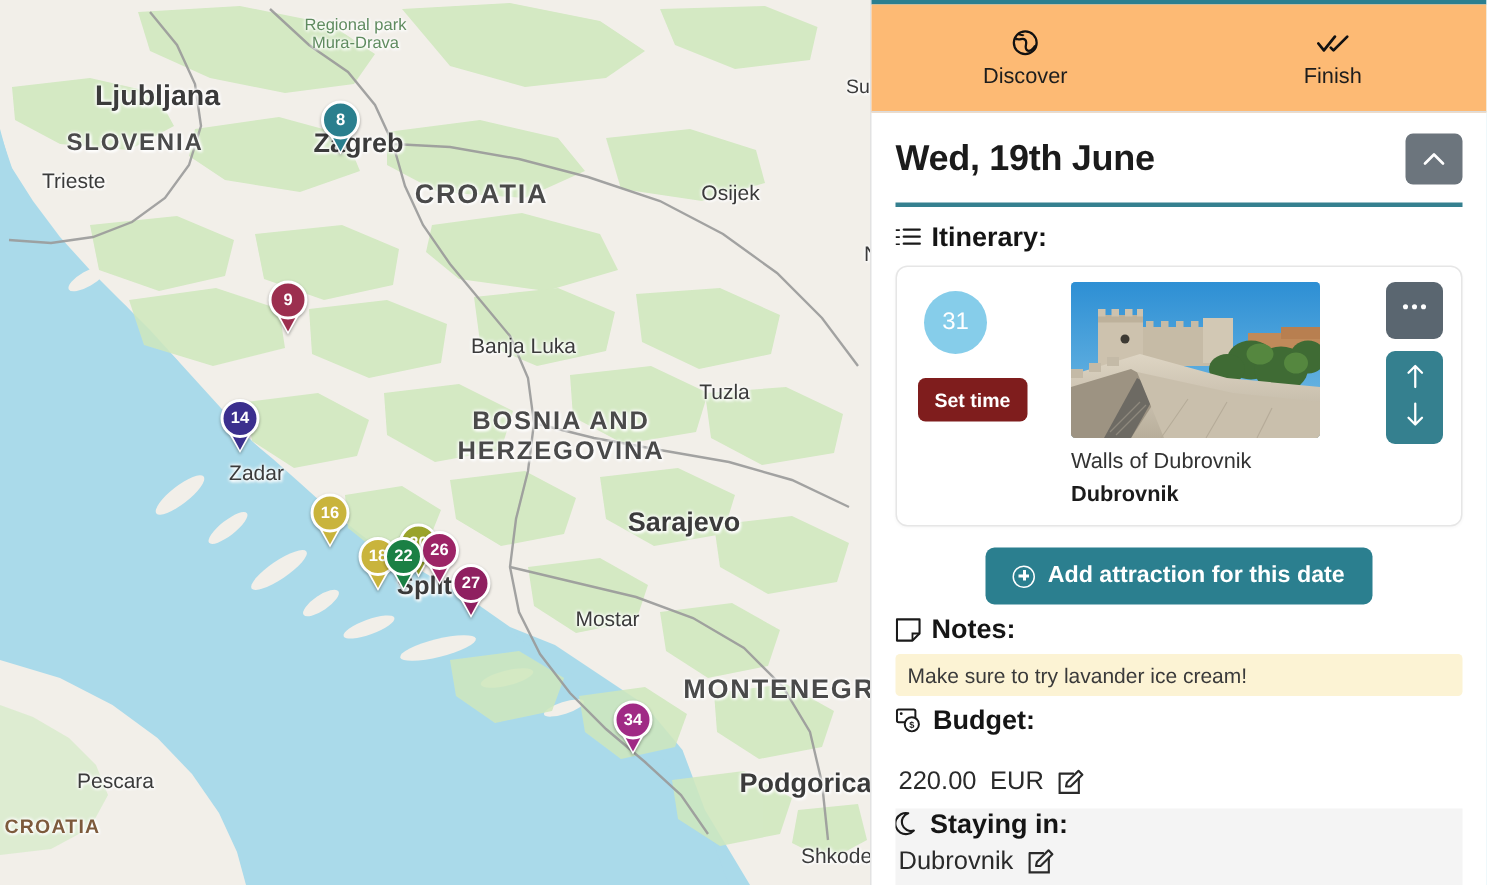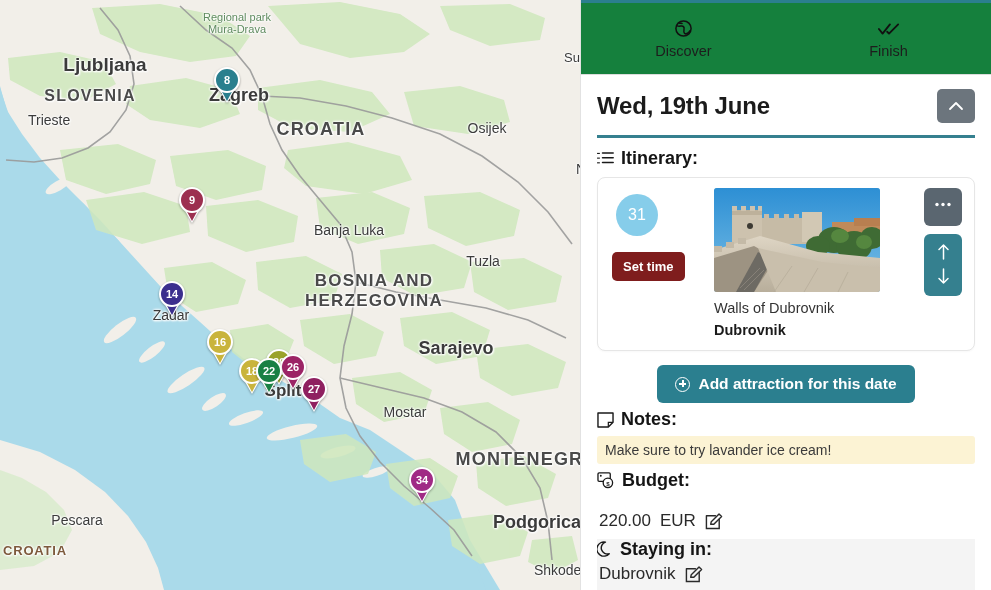--- a/index.html
+++ b/index.html
@@ -75,21 +75,21 @@
   
   .panel {
     width: 411px; height: 590px;
     background: #ffffff;
     display: flex; flex-direction: column;
     border-left: 1px solid #e2e2e2;
   }
   .topbar-line { height: 3px; background: #2b7f8f; width: 100%; }
 
   .tabs {
-    display: flex; height: 72px; background: #15803d;
+    display: flex; height: 72px; background: #fdba74;
     border-bottom: 1px solid #dcdcdc;
   }
   .tab {
     flex: 1; display: flex; flex-direction: column;
     align-items: center; justify-content: center;
     gap: 4px; cursor: pointer;
     color: #1d1d1d; font-size: 14.5px;
     border-radius: 6px 6px 0 0;
   }
   .tab .tico { font-size: 17px; line-height: 18px; height: 20px; display:flex; align-items:center;}
@@ -300,21 +300,21 @@
           <span>8</span>
         </div>
     </div>
     <div class="pin" style="left:192px; top:221px; --pc:#9c2f4f;">
       <div class="pin-tipb"></div>
       <div class="pin-tip" style="border-top-color:#9c2f4f;"></div>
       <div class="pin-body" style="background:#9c2f4f;">
           <span>9</span>
         </div>
     </div>
-    <div class="pin" style="left:160px; top:315px;margin-left:12px; --pc:#3b2f8e;">
+    <div class="pin" style="left:160px; top:300px; --pc:#3b2f8e;">
       <div class="pin-tipb"></div>
       <div class="pin-tip" style="border-top-color:#3b2f8e;"></div>
       <div class="pin-body" style="background:#3b2f8e;">
           <span>14</span>
         </div>
     </div>
     <div class="pin" style="left:220px; top:363px; --pc:#c9b43c;">
       <div class="pin-tipb"></div>
       <div class="pin-tip" style="border-top-color:#c9b43c;"></div>
       <div class="pin-body" style="background:#c9b43c;">

